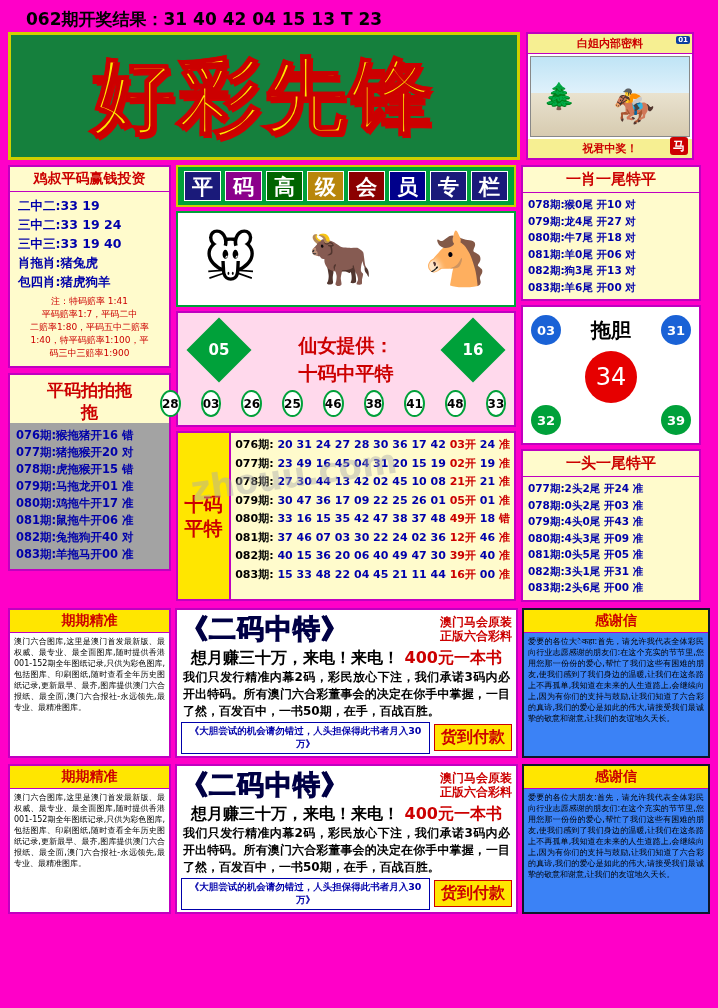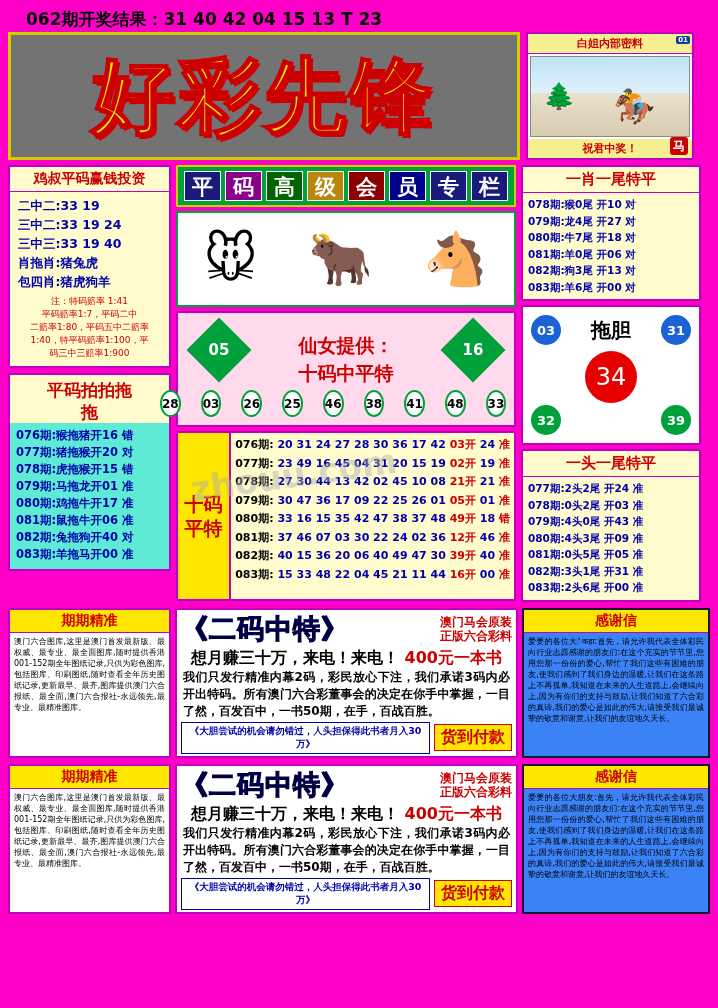--- a/index.html
+++ b/index.html
@@ -15,21 +15,21 @@
 
   
   .topline {
     font-size:17px; font-weight:bold; color:#000;
     letter-spacing:0px; padding:2px 0 2px 18px; height:26px;
     white-space:nowrap;
   }
   .headrow { display:flex; gap:6px; align-items:flex-start; }
   .logo-box {
     width:512px; height:128px;
-    background:#737373;
+    background:#15803d;
     border:3px solid #cfcf00;
     display:flex; align-items:center; justify-content:center;
     position:relative;
   }
   .logo-text {
     font-family:"DejaVu Sans","Liberation Sans",sans-serif;
     font-size:82px; font-weight:bold; color:#ffe800;
     -webkit-text-stroke:2px #c00;
     text-shadow:3px 3px 0 #d00000, -1px -1px 0 #d00000;
     letter-spacing:4px; line-height:1;
@@ -83,21 +83,21 @@
   }
   .lt-body { background:#fffbcc; padding:4px 8px 6px; }
   .lt-body .ln { font-size:12.5px; color:#00a; font-weight:bold; line-height:19px; }
   .lt-note { font-size:9px; color:#c00; text-align:center; margin-top:4px; line-height:13px; }
 
   
   .pm-title {
     background:#fffbcc; color:#c00; font-size:17px; font-weight:bold;
     text-align:center; padding:4px 0 0; line-height:22px;
   }
-  .pm-list { background:#5eead4; padding:4px 6px 6px; }
+  .pm-list { background:#a3a3a3; padding:4px 6px 6px; }
   .pm-list .row { font-size:11.5px; color:#00a; font-weight:bold; line-height:17px; }
 
   
   .banner {
     background:#00a13a; border:2px solid #cfcf00; padding:4px 6px;
     display:flex; gap:4px; justify-content:center;
   }
   .banner span {
     display:inline-block; width:44px; height:30px; line-height:30px; text-align:center;
     font-size:21px; font-weight:bold; color:#fff; background:#1a1a7a; border:1px solid #fff;

